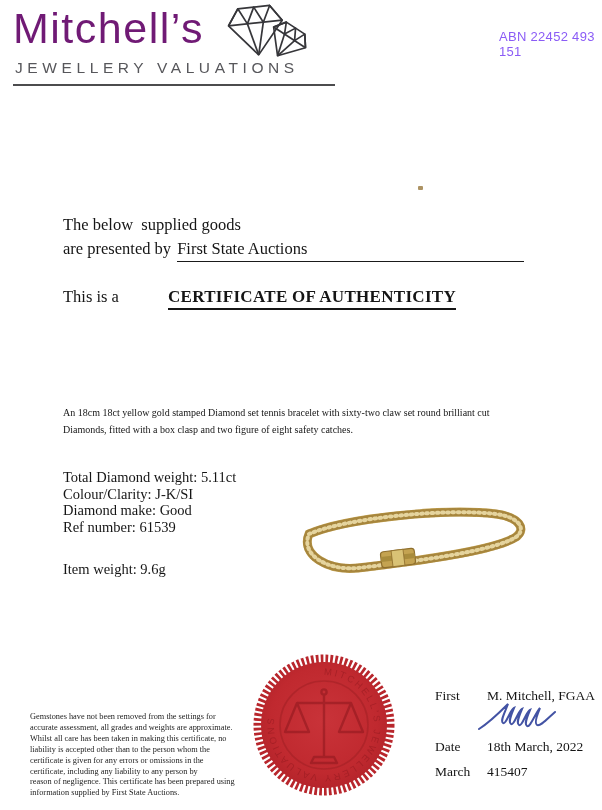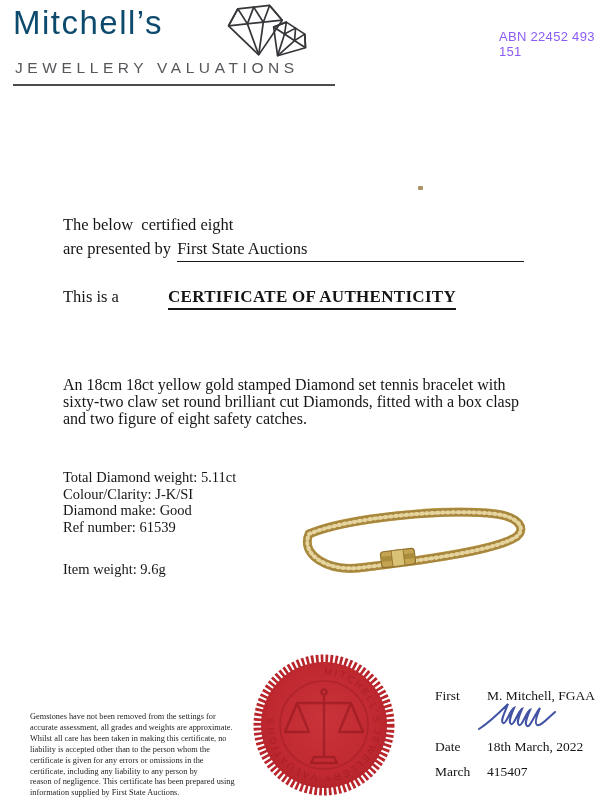--- a/index.html
+++ b/index.html
@@ -6,21 +6,21 @@
   html,body { background:#e8e8e8; }
   .page {
     position:relative; width:602px; height:810px; margin:0 auto;
     background:#ffffff; overflow:hidden;
     font-family:"Liberation Serif", serif; color:#151515;
   }
   
   .brand-name {
     position:absolute; left:13px; top:4px;
     font-family:"Liberation Sans", sans-serif; font-weight:400;
-    font-size:33px; letter-spacing:1.5px; color:#0c4a6e;
+    font-size:43px; letter-spacing:1.5px; color:#701a75;
   }
   .diamond-logo { position:absolute; left:226px; top:1px; }
   .brand-subtitle {
     position:absolute; left:15px; top:59px;
     font-family:"Liberation Sans", sans-serif;
     font-size:15.5px; letter-spacing:4.6px; color:#57575b;
   }
   .header-rule { position:absolute; left:13px; top:84px; width:322px; height:2px; background:#4c4c4e; }
   .tagline {
     position:absolute; left:499px; top:11px;
@@ -41,21 +41,21 @@
     border-bottom:1.7px solid #1a1a1a; text-align:left; padding-bottom:2px;
   }
   
   .title-row { position:absolute; left:63px; top:287px; font-size:16.5px; }
   .cert-title {
     position:absolute; left:105px; top:0px;
     font-weight:bold; font-size:17px; letter-spacing:0.3px; white-space:nowrap;
     border-bottom:2.4px solid #161616; padding-bottom:1px;
   }
   
-  .item-description { position:absolute; left:63px; top:376px; width:462px; font-size:16px; line-height:17.2px; }
+  .item-description { position:absolute; left:63px; top:404px; width:462px; font-size:10px; line-height:17.2px; }
   .spec-block { position:absolute; left:63px; top:469px; font-size:14.5px; line-height:16.6px; }
   .item-weight { position:absolute; left:63px; top:549px; font-size:14.5px;margin-top:12px; }
   .bracelet-photo { position:absolute; left:296px; top:503px; }
   
   .disclaimer {
     position:absolute; left:30px; top:712px; width:238px;
     font-size:8.3px; line-height:10.9px; white-space:pre-line; color:#1c1c1c;
   }
   .seal { position:absolute; left:251px; top:651px; }
   .sig-label { position:absolute; font-size:13.5px; left:435px; }
@@ -89,21 +89,21 @@
         <line x1="67" y1="35" x2="61" y2="57"></line>
       </g>
     </svg>
   </span>
 
   <div class="brand-subtitle">JEWELLERY VALUATIONS</div>
   <div class="header-rule"></div>
   <div class="abn">ABN 22452 493 151</div>
   <div class="scan-speck"></div>
 
-  <div class="intro-line1">The below  certified eight</div>
+  <div class="intro-line1">The below  supplied goods</div>
   <div class="intro-line2"><span>are presented by</span><span class="presenter-fill"><span>First State Auctions</span></span></div>
 
   <div class="title-row">
     <span>This is a</span>
     <span class="cert-title">CERTIFICATE OF AUTHENTICITY</span>
   </div>
 
   <div class="item-description">An 18cm 18ct yellow gold stamped Diamond set tennis bracelet with sixty-two claw set round brilliant cut Diamonds, fitted with a box clasp and two figure of eight safety catches.</div>
 
   <div class="spec-block">

